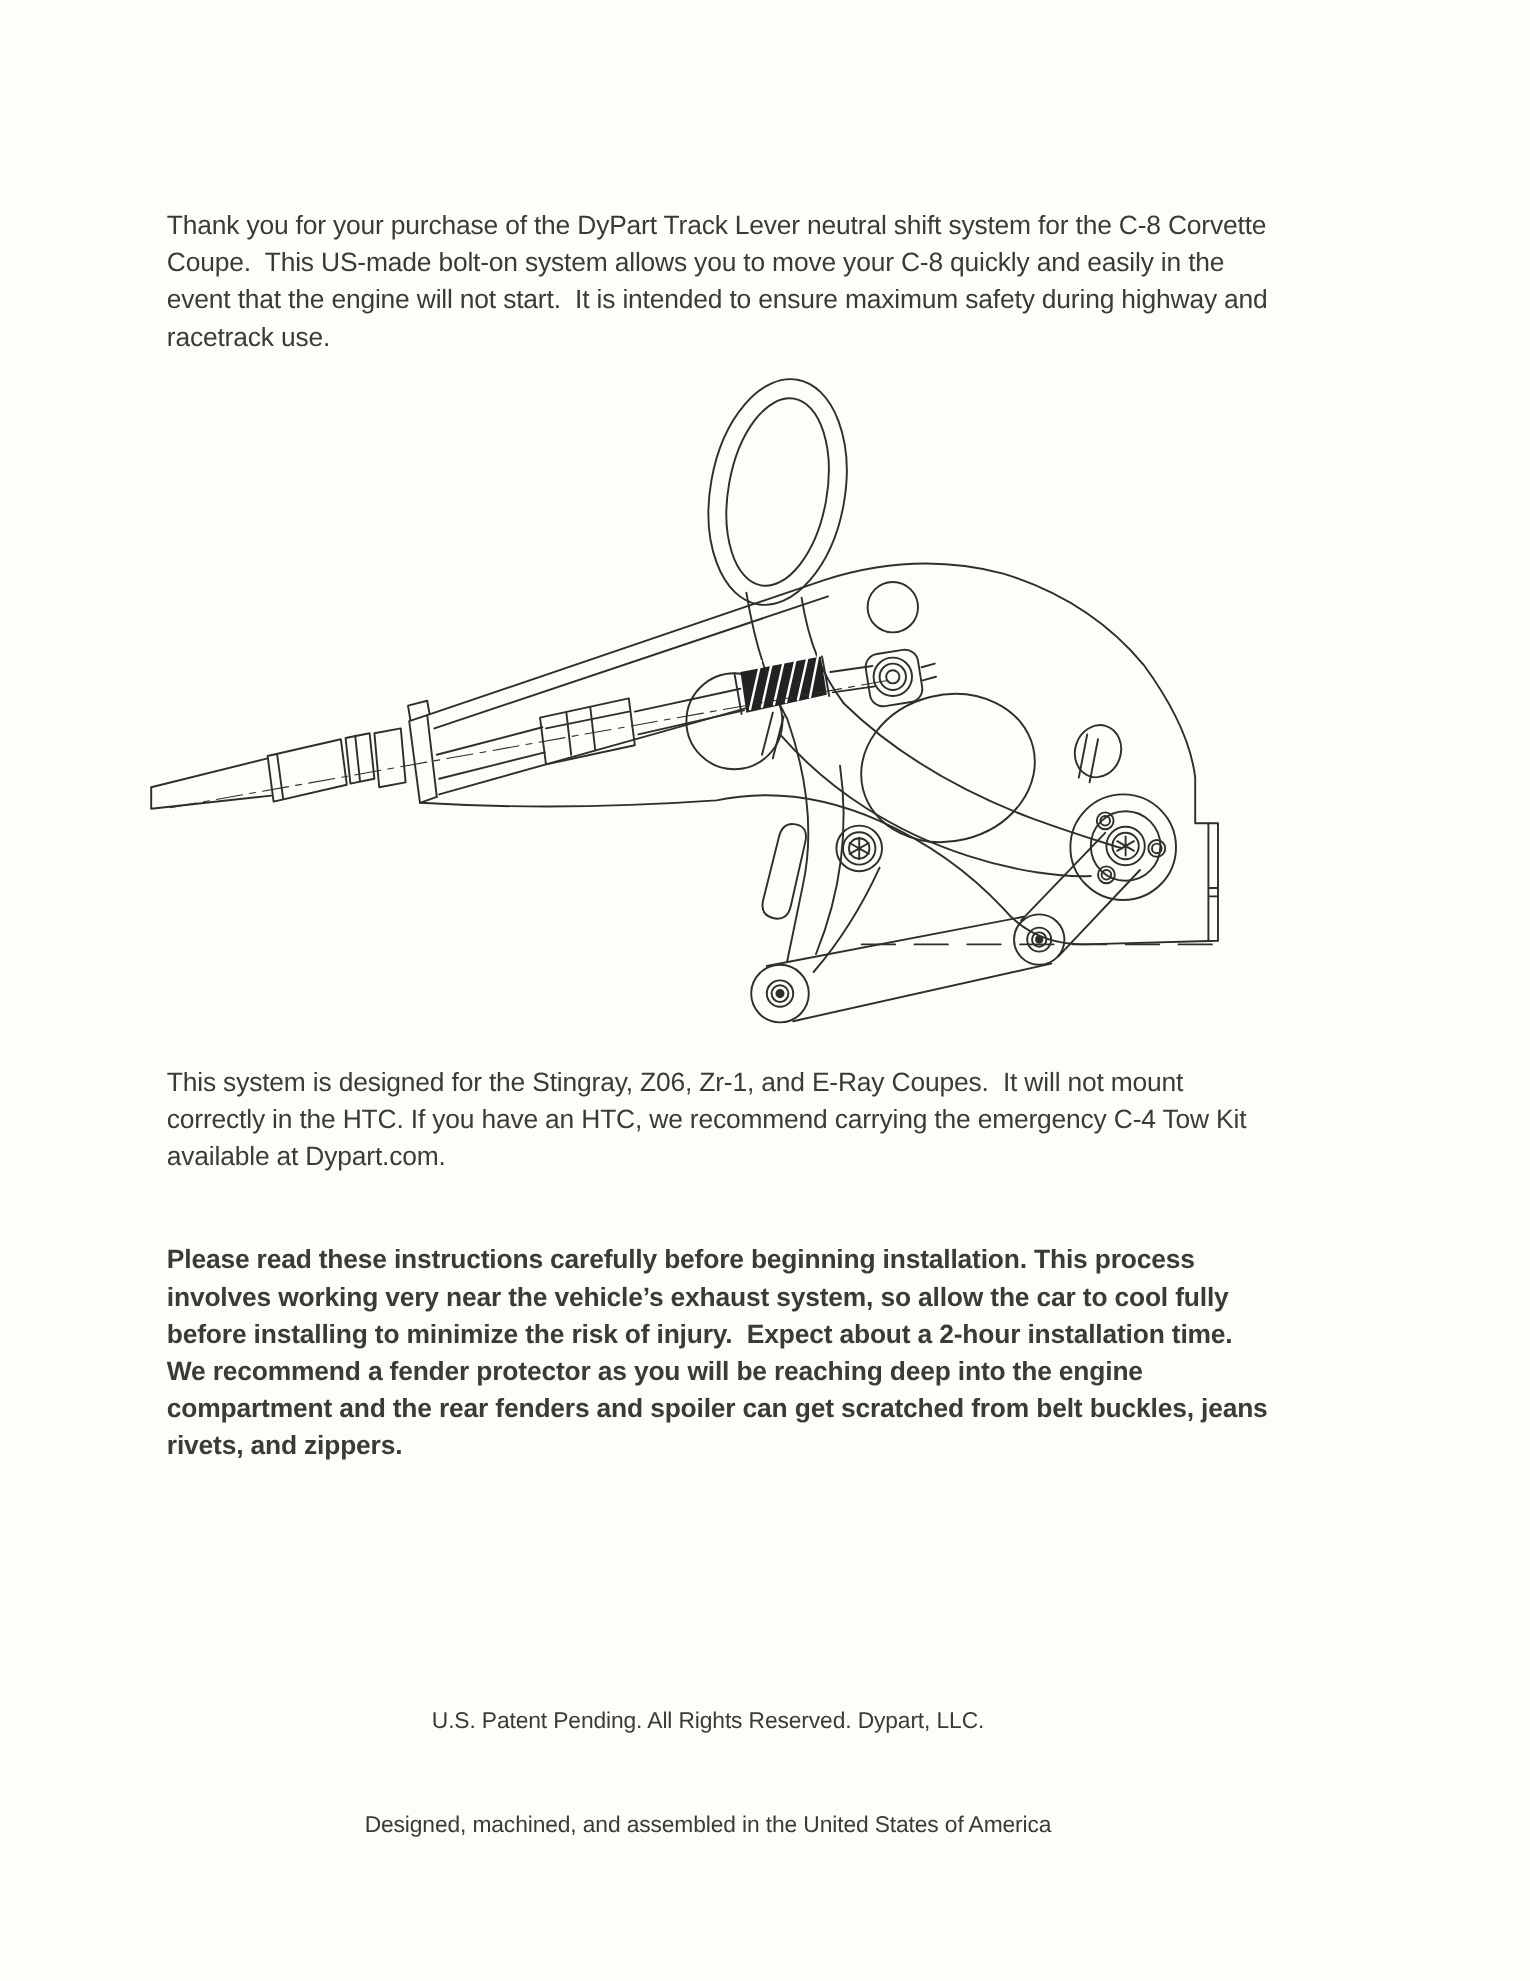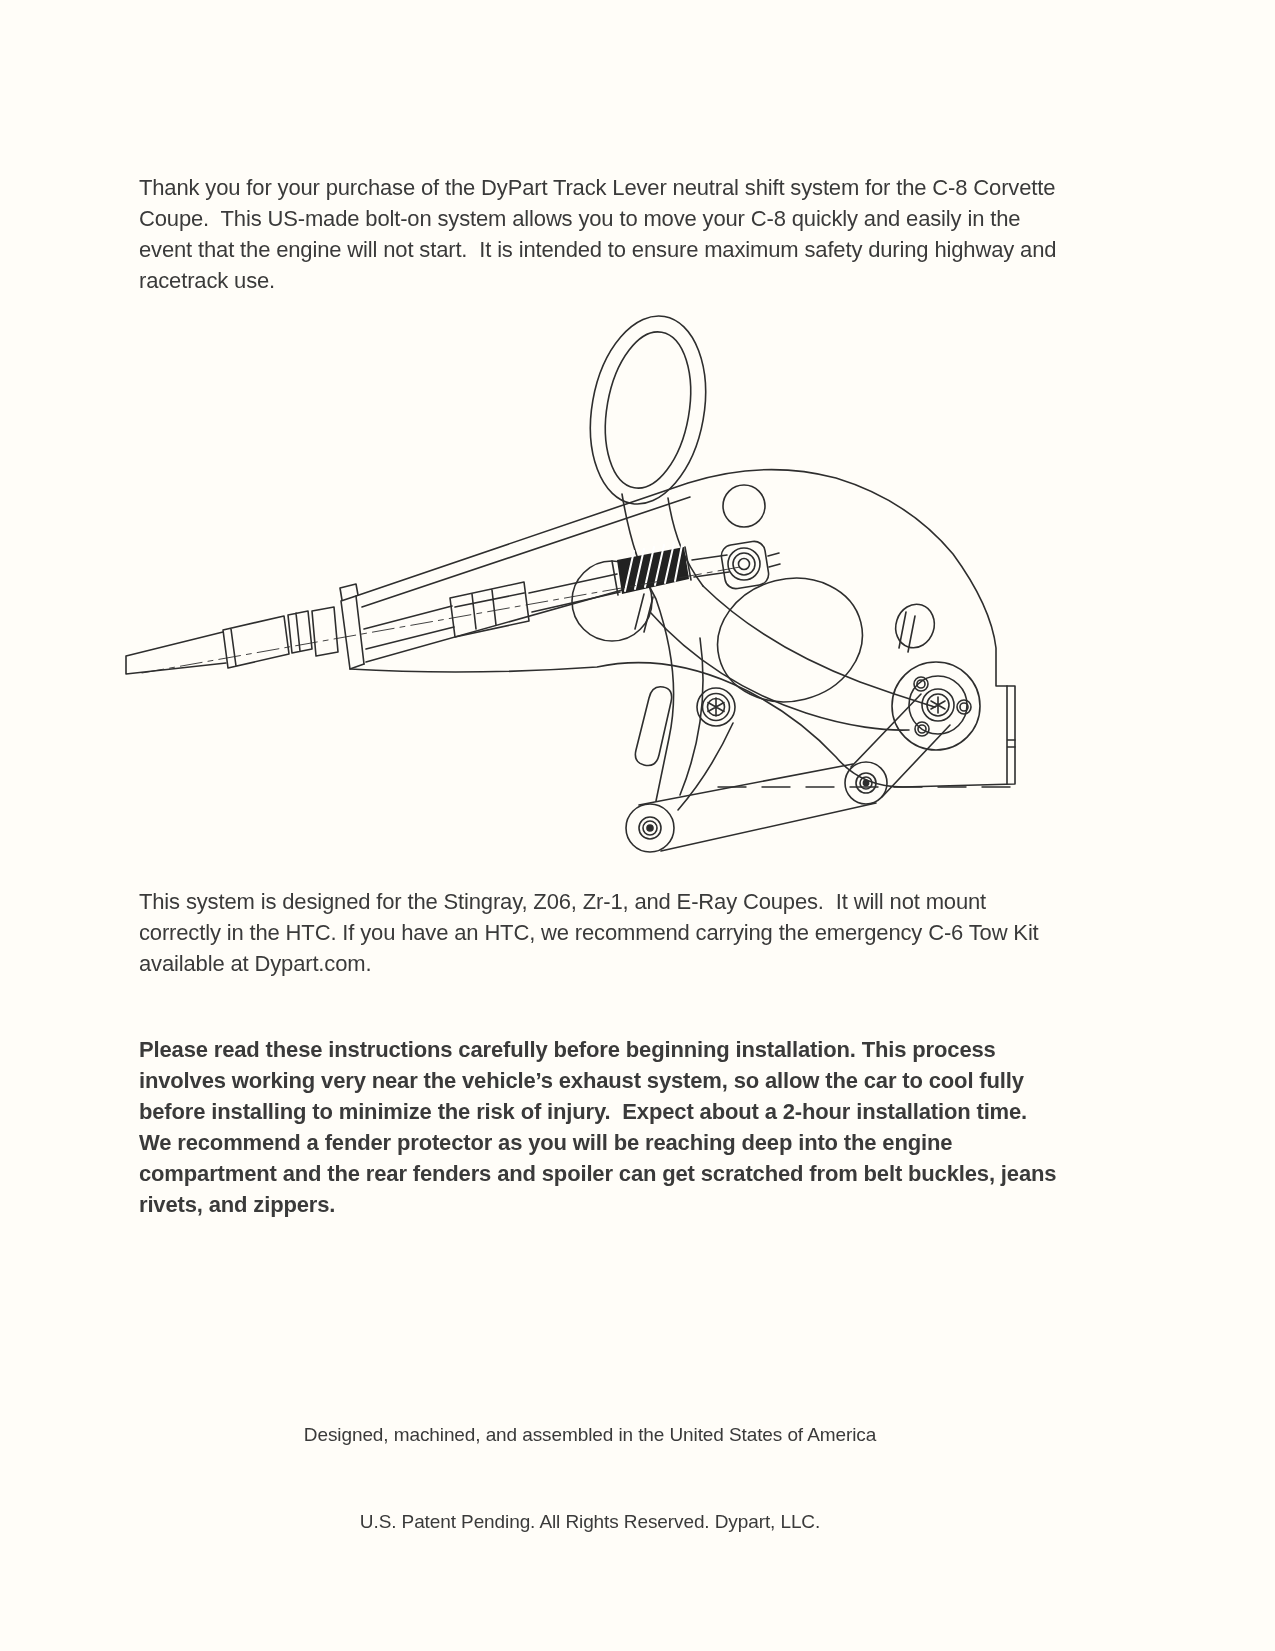--- a/index.html
+++ b/index.html
@@ -132,22 +132,22 @@
         <circle cx="866" cy="783" r="21"></circle>
         <circle cx="866" cy="783" r="10"></circle>
         <circle cx="866" cy="783" r="6"></circle>
         <circle cx="866" cy="783" r="2.6" fill="#2e2e2e"></circle>
       </g>
 
       <path d="M 718,787 L 1013,787" stroke-dasharray="28 16" stroke-width="1.4"></path>
     </g>
   </svg>
 
-  <div class="para p2">This system is designed for the Stingray, Z06, Zr-1, and E-Ray Coupes.  It will not mount correctly in the HTC. If you have an HTC, we recommend carrying the emergency C-6 Tow Kit available at Dypart.com.</div>
+  <div class="para p2">This system is designed for the Stingray, Z06, Zr-1, and E-Ray Coupes.  It will not mount correctly in the HTC. If you have an HTC, we recommend carrying the emergency C-4 Tow Kit available at Dypart.com.</div>
 
   <div class="para p3">Please read these instructions carefully before beginning installation. This process involves working very near the vehicle’s exhaust system, so allow the car to cool fully before installing to minimize the risk of injury.  Expect about a 2-hour installation time. We recommend a fender protector as you will be reaching deep into the engine compartment and the rear fenders and spoiler can get scratched from belt buckles, jeans rivets, and zippers.</div>
 
   <div class="footer">
+    <div>U.S. Patent Pending. All Rights Reserved. Dypart, LLC.</div>
     <div>Designed, machined, and assembled in the United States of America</div>
-    <div>U.S. Patent Pending. All Rights Reserved. Dypart, LLC.</div>
   </div>
 
 </div>
 
 </body></html>

